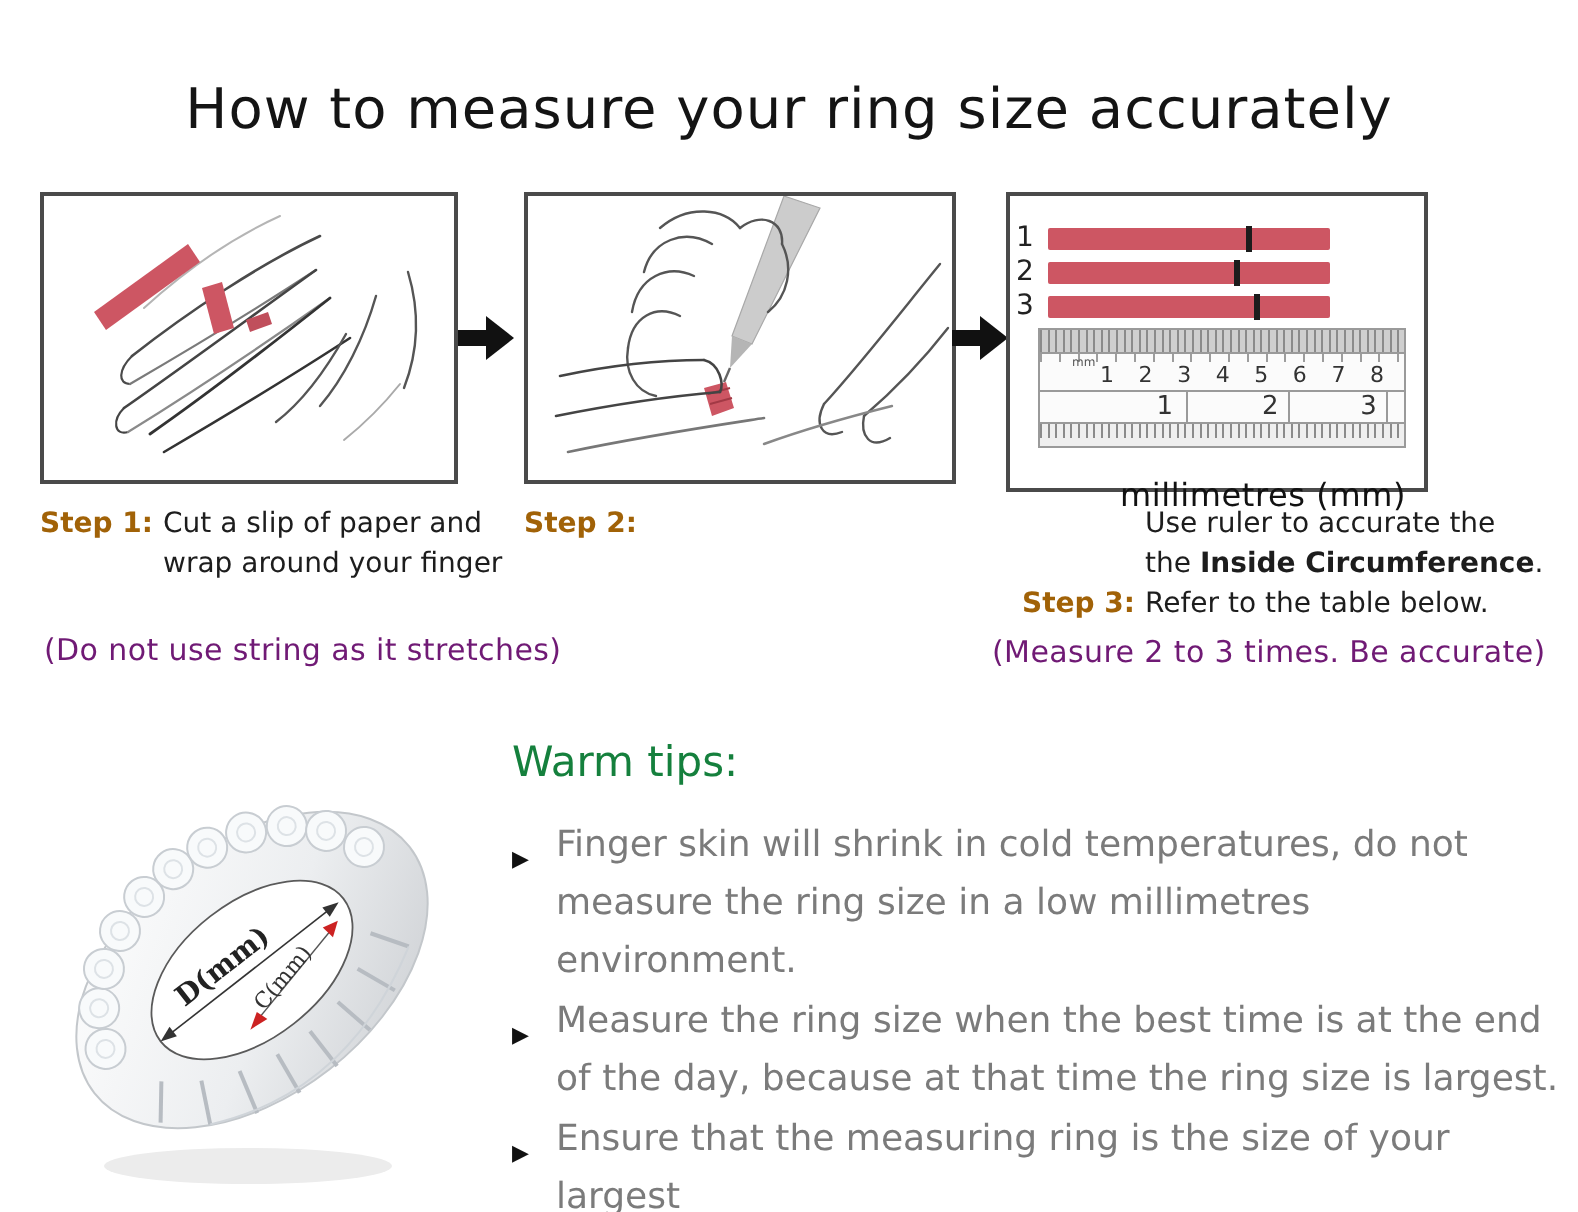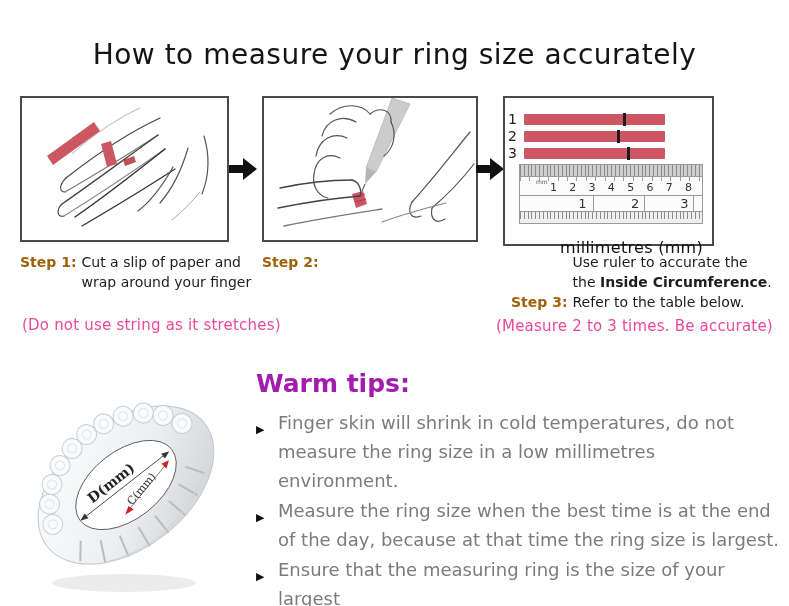--- a/index.html
+++ b/index.html
@@ -16,21 +16,21 @@
   #panel2{left:262px;width:212px;}
   #panel3{left:503px;width:207px;height:146px;}
   .arrow{position:absolute;top:156px;width:28px;height:26px;}
   #arrow1{left:229px;}
   #arrow2{left:476px;}
 
   
   .caption{position:absolute;top:252px;display:flex;font-size:14px;line-height:20px;color:#1d1d1d;}
   .caption .lbl{font-weight:700;white-space:nowrap;margin-right:5px;color:#a16207;}
   #cap1{left:20px;} #cap2{left:262px;} #cap3{left:511px;align-items:flex-end;}
-  .note{position:absolute;font-size:15px;color:#ec4899;letter-spacing:.2px;}
+  .note{position:absolute;font-size:15px;color:#701a75;letter-spacing:.2px;}
   #note1{left:22px;top:316px;}
   #note3{left:496px;top:317px;}
 
   
   .striprow{position:absolute;left:3px;height:12px;display:flex;align-items:center;}
   .striprow .num{width:16px;font-size:14px;color:#222;}
   .strip{position:relative;width:141px;height:11px;background:#cd5663;border-radius:1px;}
   .strip .mark{position:absolute;top:-1px;width:3px;height:13px;background:#1c1c1c;}
   .m1{left:70%;} .m2{left:66%;} .m3{left:73%;}
   .ruler{position:absolute;left:14px;top:66px;width:184px;height:60px;border:1px solid #9a9a9a;box-sizing:border-box;}
@@ -47,21 +47,21 @@
   .insep{position:absolute;top:0;width:1px;height:100%;background:#9a9a9a;}
   .is1{left:40%;} .is2{left:68%;} .is3{left:95%;}
   .band.bot{height:11px;border-bottom:none;background:#efefef;
      background-image:repeating-linear-gradient(90deg,#8b8b8b 0 1px,transparent 1px 3.8px);
      background-size:100% 7px;background-repeat:no-repeat;background-position:top left;}
   .mmtag{position:absolute;left:16px;top:13px;font-size:6px;color:#555;}
   .rulercap{position:absolute;left:55px;top:128px;width:150px;text-align:left;
             font-size:16px;color:#111;letter-spacing:.3px;margin-top:12px;}
 
   
-  .tips-head{position:absolute;left:256px;top:369px;font-size:25px;font-weight:700;color:#a21caf;}
+  .tips-head{position:absolute;left:256px;top:369px;font-size:21px;font-weight:400;color:#15803d;}
   .tips{position:absolute;left:256px;top:408px;width:525px;}
   .tip{position:relative;padding-left:22px;font-size:18px;line-height:29px;color:#7b7b7b;margin-bottom:1px;}
   .tip .bullet{position:absolute;left:0;top:7px;font-size:11px;color:#111;}
 
   
   .ringwrap{position:absolute;left:2px;top:383px;width:252px;height:218px;}
 </style>
 </head>
 <body>
 <div id="page">

